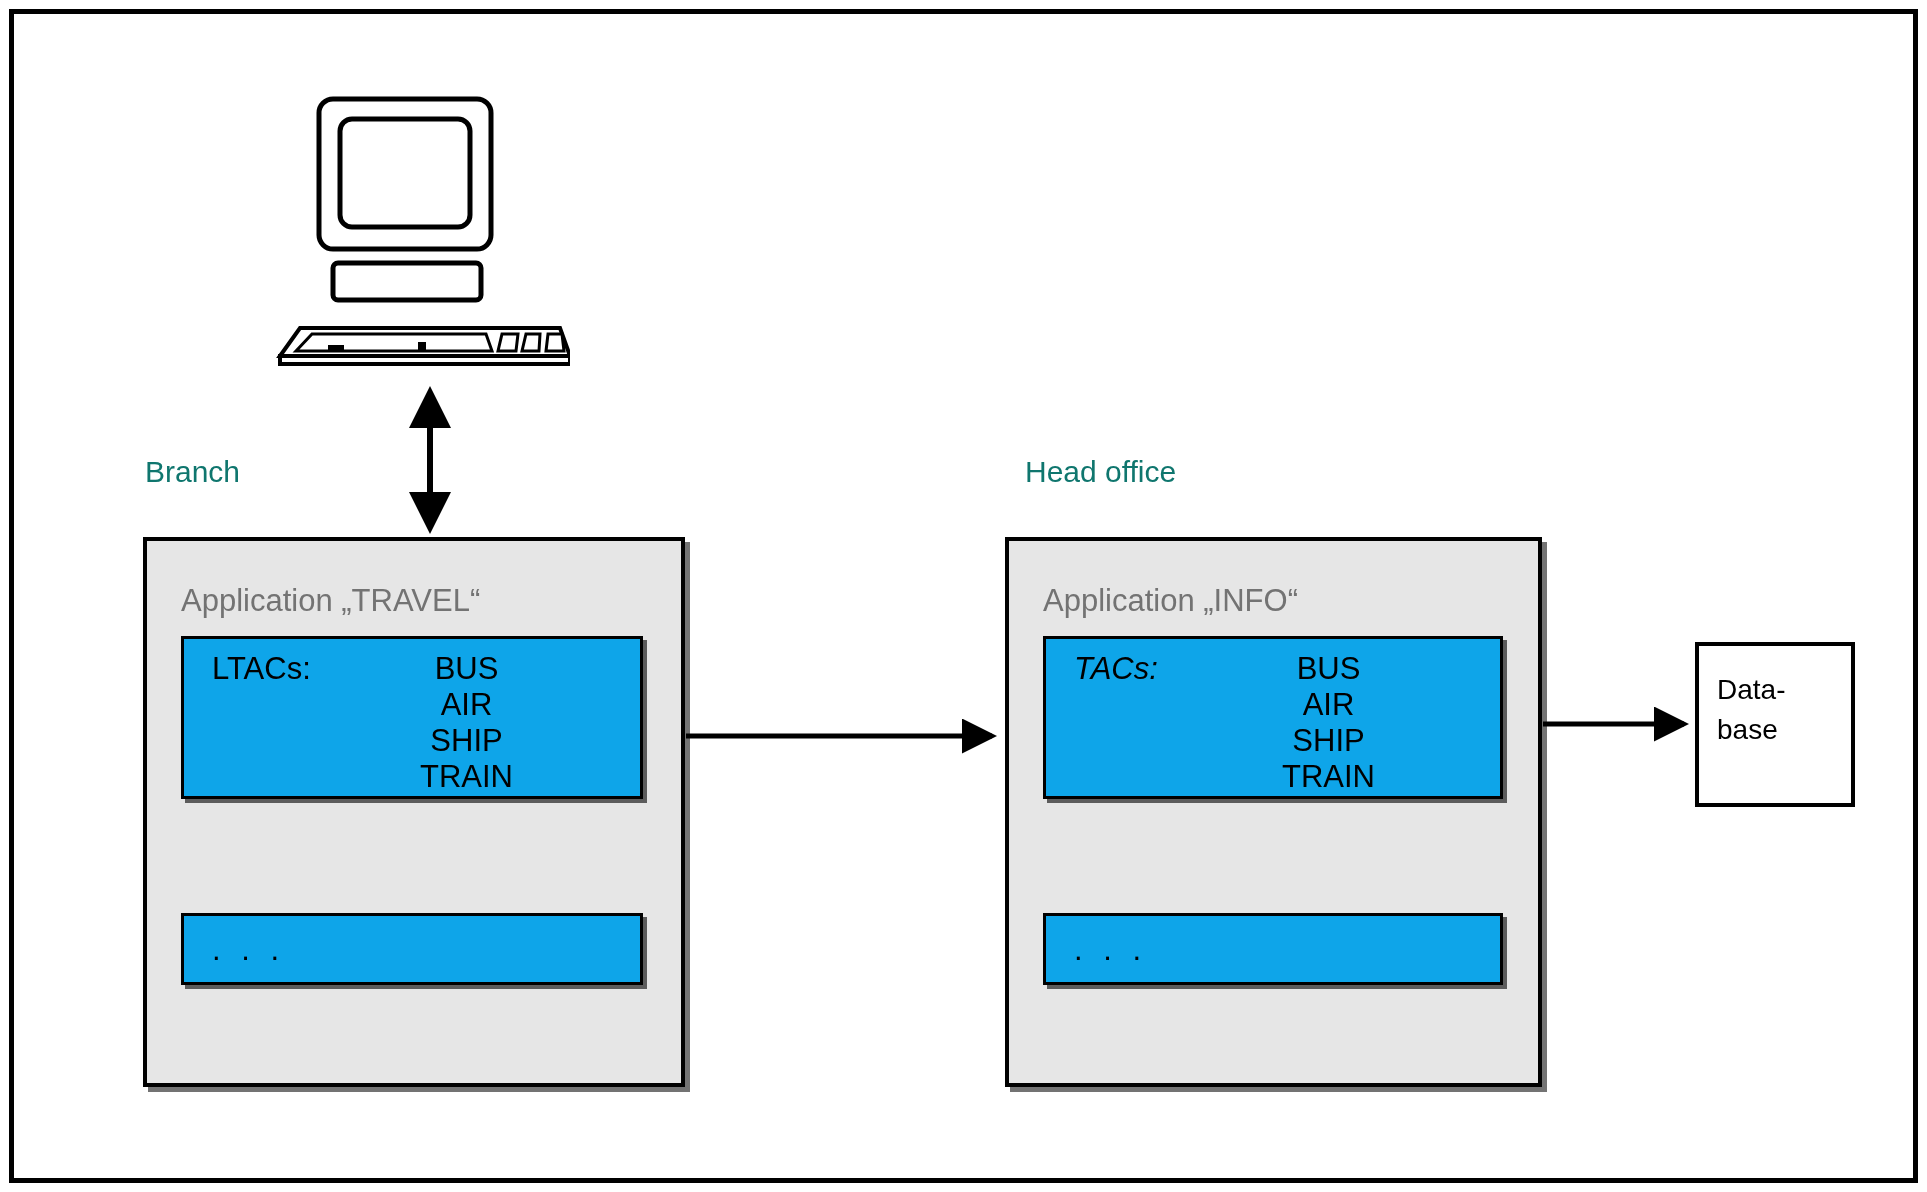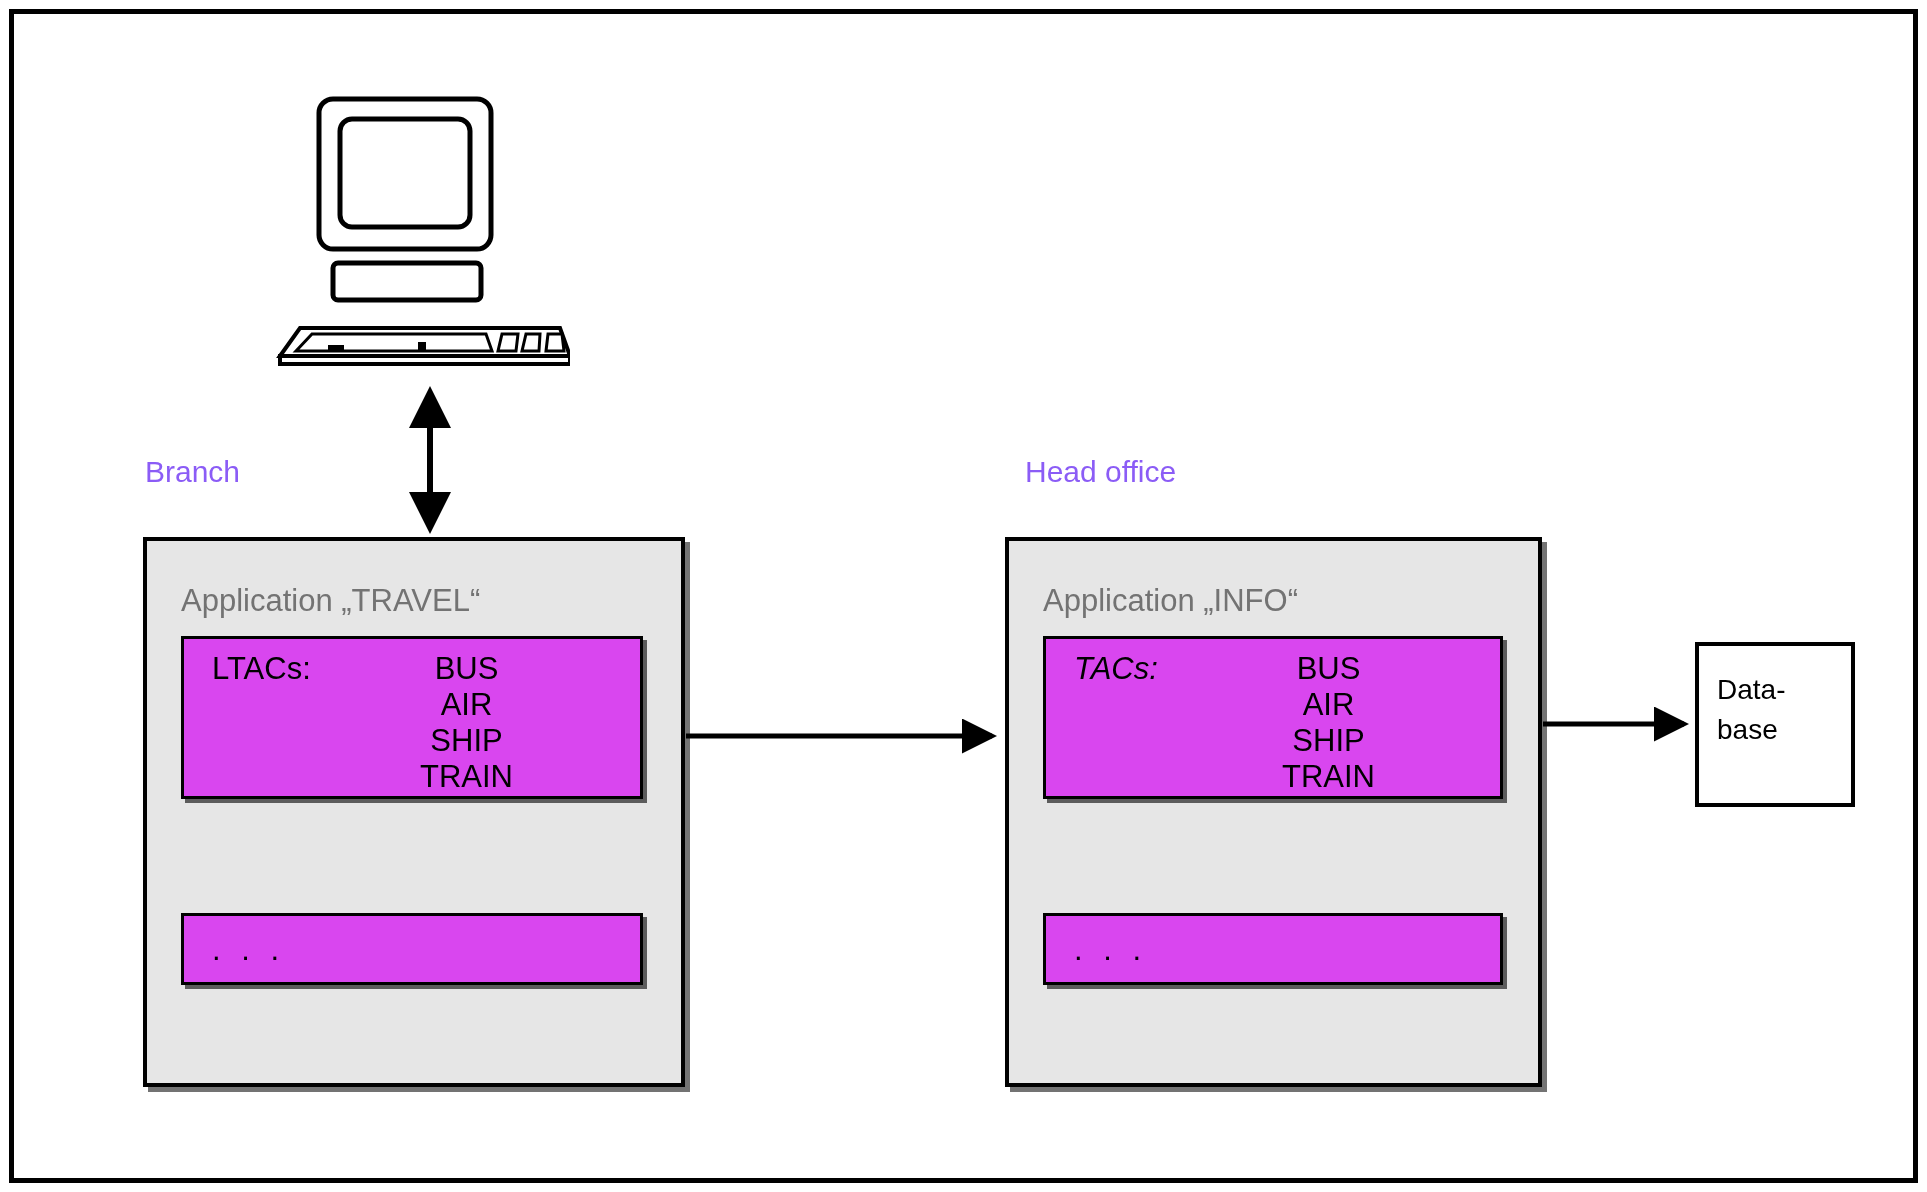--- a/index.html
+++ b/index.html
@@ -36,42 +36,42 @@
   }
 
   
   .abs { position: absolute; }
 
   
   .region-label {
     font-size: 30px;
     line-height: 34px;
     white-space: nowrap;
-    color: #8b5cf6;
+    color: #0f766e;
   }
 
   
   .site-panel {
     background: #e6e6e6;
     border: 4px solid #000000;
     box-sizing: border-box;
     box-shadow: 5px 5px 0 0 rgba(0,0,0,0.55);
   }
 
   .app-title {
     position: absolute;
     font-size: 31px;
     line-height: 36px;
     white-space: nowrap;
     color: #737373;
   }
 
   .inner-box {
     position: absolute;
-    background: #d946ef;
+    background: #0ea5e9;
     border: 3px solid #000000;
     box-sizing: border-box;
     box-shadow: 4px 4px 0 0 rgba(0,0,0,0.6);
     padding-left: 8px;
   }
 
   .tac-label {
     position: absolute;
     font-size: 31px;
     line-height: 36px;

